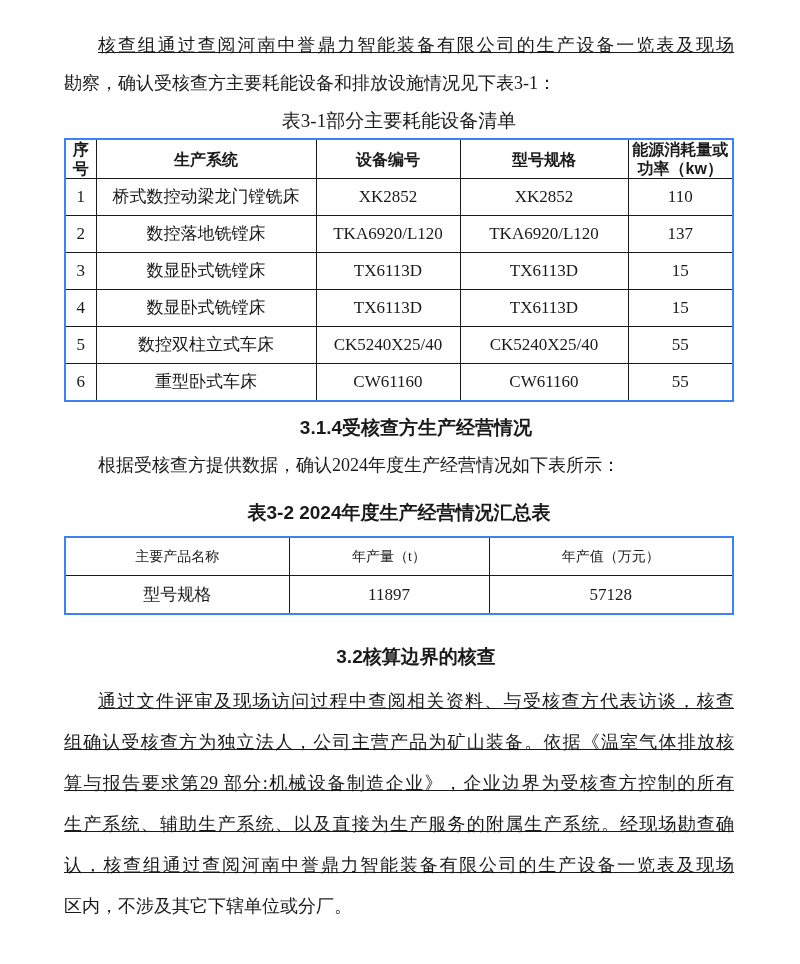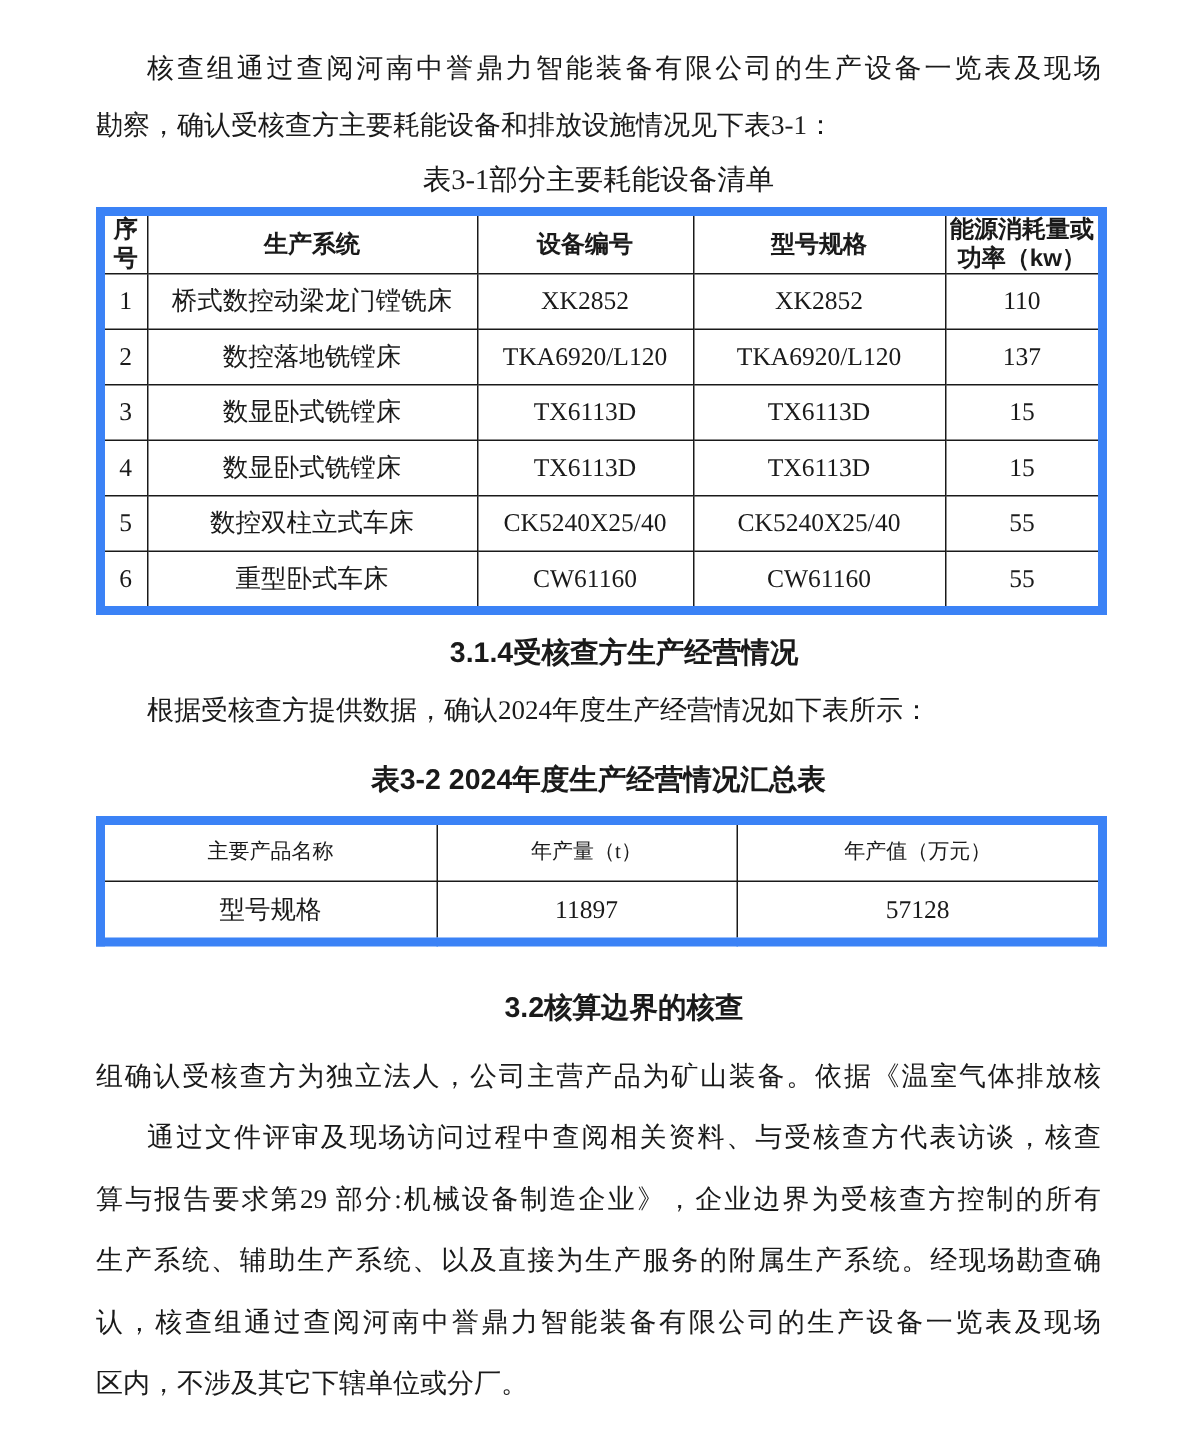--- a/index.html
+++ b/index.html
@@ -25,20 +25,21 @@
     font-size: 18px;
     line-height: 38px;
     height: 38px;
     white-space: nowrap;
     overflow: hidden;
   }
   .pline.justify {
     white-space: normal;
     text-align: justify;
     text-align-last: justify;
+    text-decoration: underline;
   }
   .pline.indent { padding-left: 34px; }
   .body-para .pline { line-height: 41px; height: 41px; }
 
   
   .tbl-title {
     text-align: center;
     font-size: 19px;
     line-height: 26px;
     margin-top: 6px;
@@ -62,21 +63,21 @@
     margin-bottom: 0;
     text-align: center;
   }
   .sec-heading.gap-lg { margin-top: 30px; }
 
   
   table {
     border-collapse: collapse;
     table-layout: fixed;
     width: 668px;
-    border: 6px solid #3b82f6;
+    border: 2px solid #3b82f6;
   }
   th, td {
     border: 1px solid #1a1a1a;
     text-align: center;
     vertical-align: middle;
     padding: 0 2px;
     overflow: hidden;
   }
   th {
     font-family: "Liberation Sans", "DejaVu Sans", sans-serif;
@@ -201,21 +202,21 @@
         <td>11897</td>
         <td>57128</td>
       </tr>
     </tbody>
   </table>
 
   <div class="sec-heading gap-lg">3.2核算边界的核查</div>
 
 
   <div class="body-para" style="margin-top:12px;">
+    <div class="pline indent justify">通过文件评审及现场访问过程中查阅相关资料、与受核查方代表访谈，核查</div>
     <div class="pline justify">组确认受核查方为独立法人，公司主营产品为矿山装备。依据《温室气体排放核</div>
-    <div class="pline indent justify">通过文件评审及现场访问过程中查阅相关资料、与受核查方代表访谈，核查</div>
     <div class="pline justify">算与报告要求第29 部分:机械设备制造企业》，企业边界为受核查方控制的所有</div>
     <div class="pline justify">生产系统、辅助生产系统、以及直接为生产服务的附属生产系统。经现场勘查确</div>
     <div class="pline justify">认，核查组通过查阅河南中誉鼎力智能装备有限公司的生产设备一览表及现场</div>
     <div class="pline">区内，不涉及其它下辖单位或分厂。</div>
   </div>
 
 </div>
 
 </body></html>

